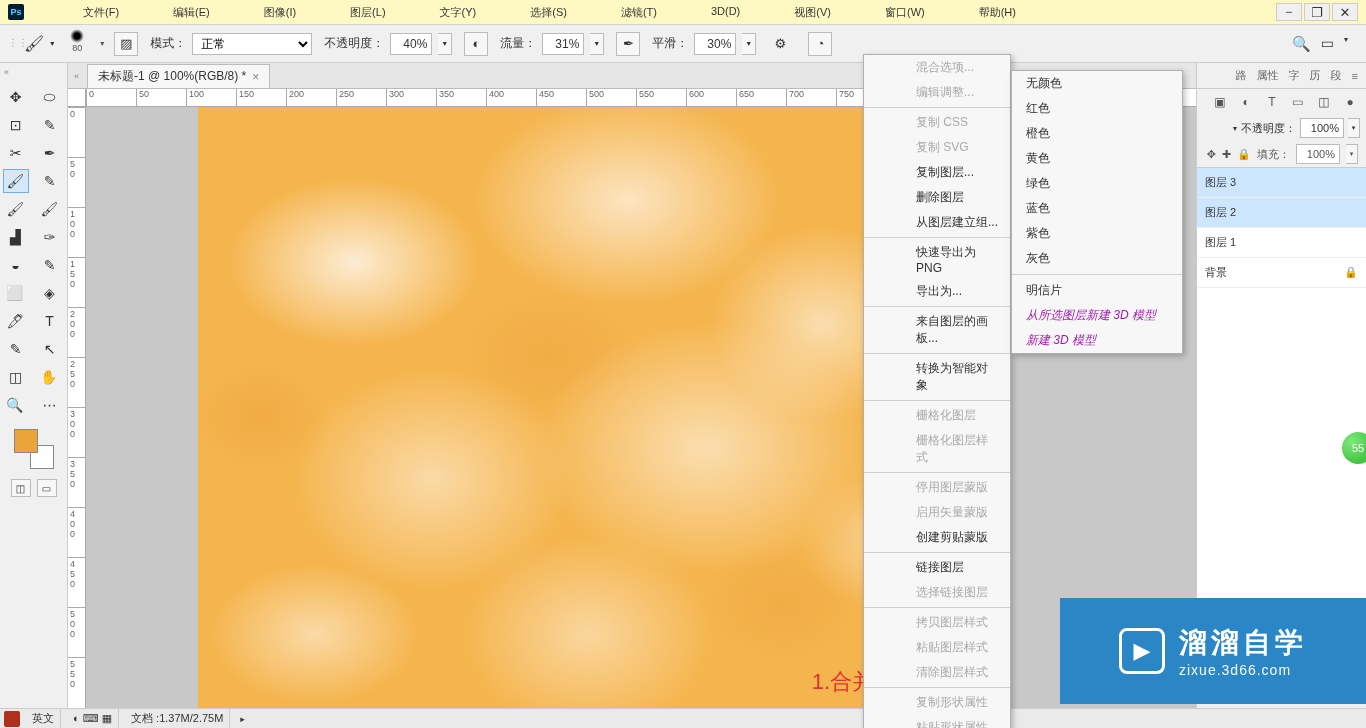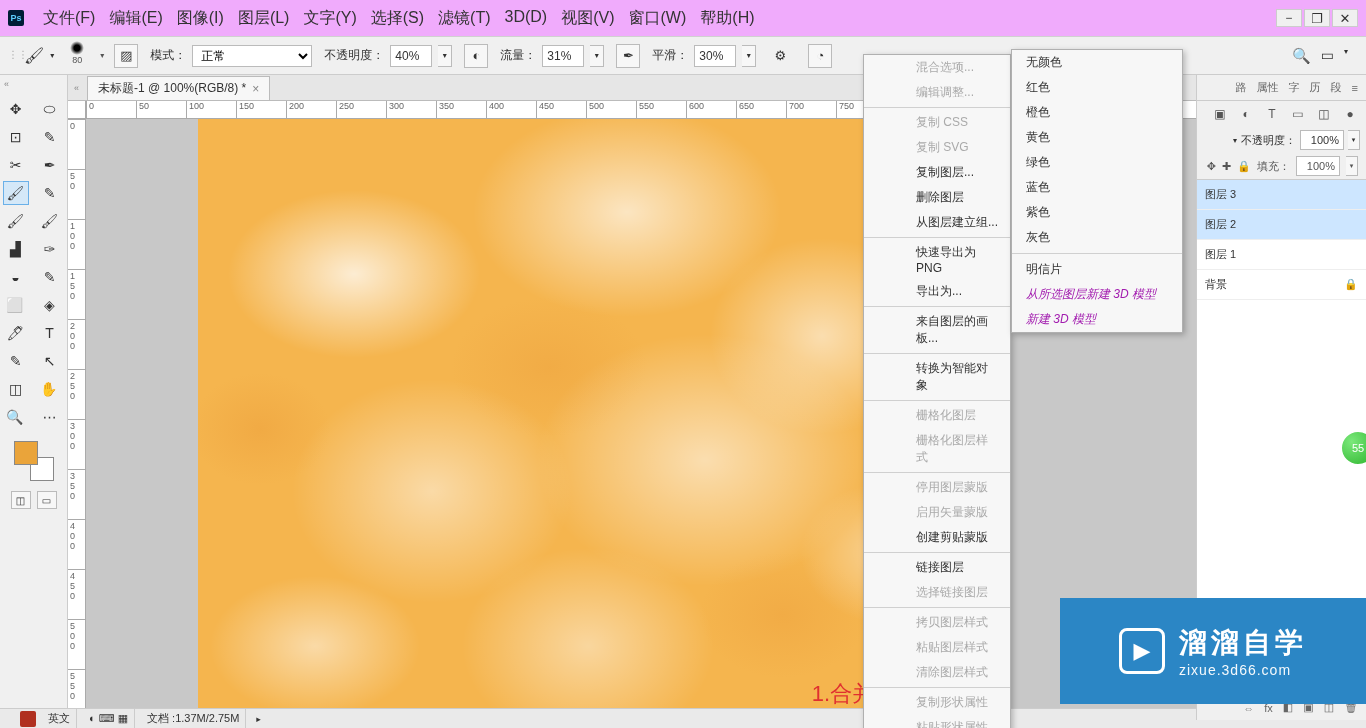--- a/index.html
+++ b/index.html
@@ -1,32 +1,32 @@
 <!DOCTYPE html>
 <html><head>
 <meta charset="utf-8">
 <style>
 * { box-sizing: border-box; margin: 0; padding: 0; font-family: "Microsoft YaHei", SimSun, sans-serif; }
 body { width: 1366px; height: 728px; background: #f0f0f0; overflow: hidden; position: relative; font-size: 12px; color: #333; }
-.topbar { height: 37px; background: #f0abfc; display: flex; align-items: center; padding: 12px 8px; border-bottom: 1px solid #d0d0d0; }
+.topbar { height: 25px; background: #fef9c3; display: flex; align-items: center; padding: 12px 8px; border-bottom: 1px solid #d0d0d0; }
 .topbar .ps-icon { width: 16px; height: 16px; background: #001d36; border-radius: 2px; display: flex; align-items: center; justify-content: center; color: #5cccfc; font-size: 9px; font-weight: bold; margin-right: 12px; }
-.topbar .menu-item { padding: 0 7px; cursor: default; font-size: 16px; }
+.topbar .menu-item { padding: 0 7px; cursor: default; font-size: 11px; margin-left: 40px; }
 .topbar .spacer { flex: 1; }
 .topbar .win-btn { width: 26px; height: 18px; display: flex; align-items: center; justify-content: center; font-size: 13px; margin-left: 2px; border: 1px solid #ccc; background: #f0f0f0;}
 .optionbar { height: 38px; background: #f0f0f0; display: flex; align-items: center; padding: 0 8px; border-bottom: 1px solid #ccc; gap: 6px; }
 .optionbar .handle { width: 10px; height: 14px; color: #aaa; font-size: 10px; }
 .optionbar .brush-preview { width: 34px; height: 30px; display:flex; flex-direction:column; align-items:center; justify-content:flex-start; position:relative;}
 .optionbar .brush-circle { width: 14px; height:14px; border-radius:50%; background: radial-gradient(circle,#000 0%,#000 30%, rgba(0,0,0,0) 70%); }
 .optionbar .brush-size { font-size:9px; color:#555;}
 .optionbar .dd-arrow { width:8px; font-size:8px; color:#555;}
 .optionbar .icon-btn { width:24px; height:24px; display:flex; align-items:center; justify-content:center; border:1px solid #bbb; background:#f7f7f7; font-size:13px;}
 .optionbar .label { font-size:12px; color:#333; margin-left:6px; }
 .optionbar select, .optionbar .num-input { height:22px; border:1px solid #bbb; background:#fff; font-size:12px; padding:0 4px;}
 .optionbar select { width:120px; }
-.optionbar .num-input { width:42px; display:flex; align-items:center; justify-content:flex-end; padding-right:12px;}
+.optionbar .num-input { width:42px; display:flex; align-items:center; justify-content:flex-end; padding-right:4px;}
 .optionbar .small-dd { width:14px; height:22px; border:1px solid #bbb; border-left:none; background:#f7f7f7; display:flex; align-items:center; justify-content:center; font-size:8px;}
 .optionbar .right-icons { margin-left:auto; display:flex; gap:10px; padding-right:10px;}
 .content { display:flex; height: calc(100% - 63px - 20px); }
 .toolbox { width: 68px; background:#f0f0f0; border-right:1px solid #ccc; display:flex; flex-direction:column; align-items:center; padding-top:4px;}
 .toolbox .collapse { font-size:9px; color:#888; align-self:flex-start; padding-left:4px; height:14px;}
 .tool-grid { display:grid; grid-template-columns: 28px 28px; gap:4px 6px; padding:4px;}
 .tool-btn { width:26px; height:24px; display:flex; align-items:center; justify-content:center; font-size:14px; position:relative; color:#333;}
 .tool-btn.active { background:#d4e8f8; border:1px solid #6ab0e8;}
 .color-swatches { margin-top:8px; position:relative; width:40px; height:40px;}
 .swatch-fg { position:absolute; top:0; left:0; width:24px; height:24px; background:#eaa43a; border:1px solid #888;}
@@ -59,38 +59,38 @@
   radial-gradient(ellipse 140px 100px at 45% 40%, rgba(233,150,50,0.3), transparent 70%),
   radial-gradient(ellipse 120px 90px at 75% 80%, rgba(233,150,50,0.3), transparent 70%);
 }
 .annotation { position:absolute; bottom:30px; right:30px; color:#e03030; font-size:22px; display:flex; align-items:center; gap:8px;}
 .annotation .arrow { font-size:26px; position:relative; top:14px;}
 .ctx-menu { position:absolute; top:54px; left:863px; width:148px; background:#f7f7f7; border:1px solid #b0b0b0; box-shadow:2px 2px 6px rgba(0,0,0,0.25); z-index:50;}
 .ctx-menu .item { padding:4px 12px; font-size:12px; color:#333; display:flex; justify-content:space-between; align-items:center;margin-left:40px;}
 .ctx-menu .item.disabled { color:#aaa; }
 .ctx-menu .item.highlight { background:#1a86ff; color:#fff;}
 .ctx-menu .sep { height:1px; background:#d0d0d0; margin:2px 0;}
-.sub-menu { position:absolute; top:49px; left:1011px; width:172px; background:#f7f7f7; border:1px solid #b0b0b0; box-shadow:2px 2px 6px rgba(0,0,0,0.25); z-index:51;}
+.sub-menu { position:absolute; top:70px; left:1011px; width:172px; background:#f7f7f7; border:1px solid #b0b0b0; box-shadow:2px 2px 6px rgba(0,0,0,0.25); z-index:51;}
 .sub-menu .item { padding:4px 14px; font-size:12px; color:#333;}
 .sub-menu .item.disabled { color:#a21caf;font-style:italic;}
 .sub-menu .sep { height:1px; background:#d0d0d0; margin:3px 0;}
 .right-panels { width:170px; background:#f0f0f0; border-left:1px solid #ccc; display:flex; flex-direction:column; font-size:11px; position:relative; z-index:40;}
 .panel-tabs { height:26px; border-bottom:1px solid #ccc; display:flex; align-items:center; padding-left:6px; gap:10px; color:#666; justify-content:flex-end; padding-right:8px;}
 .panel-row { height:26px; display:flex; align-items:center; gap:10px; padding:0 8px; color:#555; justify-content:flex-end;}
 .panel-row .ic { width:16px; height:16px; display:flex; align-items:center; justify-content:center; font-size:12px; border:1px solid transparent;}
 .opacity-row { height:26px; display:flex; align-items:center; justify-content:flex-end; padding-right:6px; gap:4px;}
 .opacity-row .num { width:44px; height:20px; border:1px solid #bbb; background:#fff; display:flex; align-items:center; justify-content:flex-end; padding-right:4px;}
 .opacity-row .dd { width:12px; height:20px; border:1px solid #bbb; border-left:none; background:#f7f7f7; display:flex; align-items:center; justify-content:center; font-size:7px;}
 .lock-row { height:26px; display:flex; align-items:center; padding:0 8px; gap:6px; color:#555; justify-content:flex-end;}
 .layer-list { flex:1; background:#fff; border-top:1px solid #ccc; overflow-y:auto;}
 .layer-item { height:30px; display:flex; align-items:center; padding:0 8px; border-bottom:1px solid #eee; gap:8px;}
 .layer-item.sel { background:#cde6ff;}
 .layer-item .lock-ic { font-size:11px; color:#666; margin-left:auto;}
 .panel-footer { height:26px; border-top:1px solid #ccc; display:flex; align-items:center; justify-content:flex-end; gap:10px; padding:0 8px; color:#666;}
-.statusbar { position:absolute; bottom:0; left:0; right:0; height:20px; background:#eaeaea; border-top:1px solid #ccc; display:flex; align-items:center; font-size:11px; padding-left:20px; gap:6px;}
+.statusbar { position:absolute; bottom:0; left:0; right:0; height:20px; background:#eaeaea; border-top:1px solid #ccc; display:flex; align-items:center; font-size:11px; padding-left:4px; gap:6px;}
 .statusbar .seg { padding:0 6px; border-right:1px solid #ccc; height:100%; display:flex; align-items:center;}
 .statusbar .ime-ic { width:16px; height:16px; background:#b03020; border-radius:2px;}
 .watermark { position:absolute; right:0; bottom:24px; width:306px; height:106px; background:#2b86c5; color:#fff; display:flex; align-items:center; justify-content:center; gap:14px; z-index:60;}
 .watermark .play { width:46px; height:46px; border:3px solid #fff; border-radius:8px; display:flex; align-items:center; justify-content:center; font-size:22px;}
 .watermark .text { display:flex; flex-direction:column; align-items:flex-start;}
 .watermark .big { font-size:28px; font-weight:bold; letter-spacing:4px;}
 .watermark .small { font-size:14px; letter-spacing:1px; opacity:0.95;}
 .green-badge { position:absolute; right:-10px; top:430px; width:36px; height:36px; border-radius:50%; background:radial-gradient(circle at 30% 30%, #7be87b, #2db52d); border:2px solid #fff; display:flex; align-items:center; justify-content:center; color:#fff; font-size:11px; z-index:70;}
 </style>
 </head>

